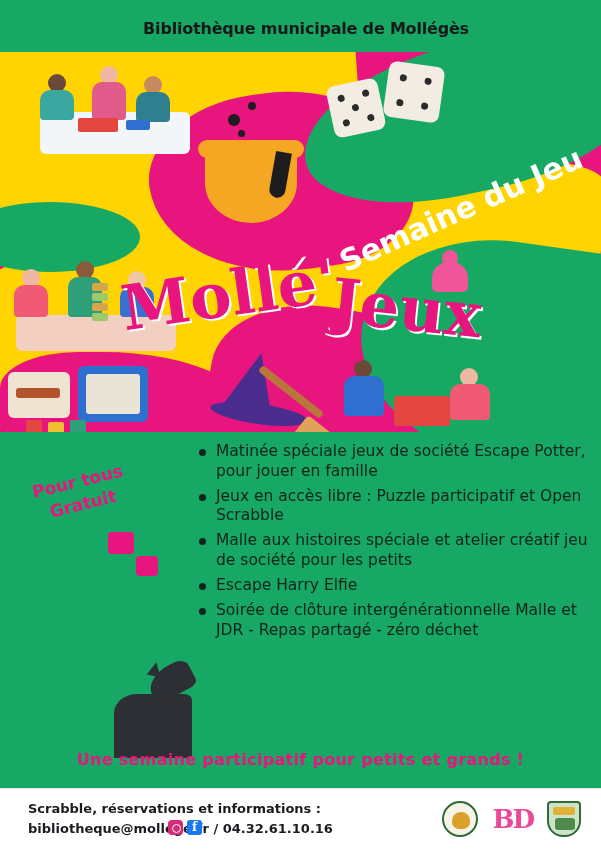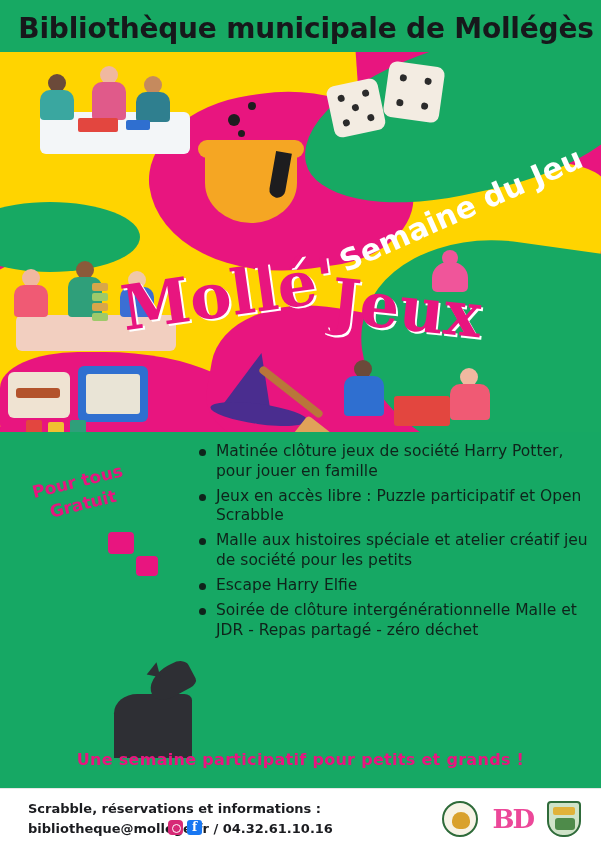--- a/index.html
+++ b/index.html
@@ -19,21 +19,21 @@
     position: absolute;
     left: 0; top: 0;
     width: 601px;
     height: 56px;
     background: #17a963;
     display: flex;
     align-items: center;
     justify-content: center;
   }
   .header-title {
-    font-size: 28px;
+    font-size: 16px;
     font-weight: bold;
     color: #17181b;
     letter-spacing: -0.2px;
     text-align: center;
     font-family: "DejaVu Sans", sans-serif;
     margin-left: 11px;
   }
 
   
   .art {
@@ -554,21 +554,21 @@
 
 <div class="badge-free">
   <span>Pour tous</span><br>
   <span>Gratuit</span>
 </div>
 <div class="puz" style="left:108px;top:532px;width:26px;height:22px;"></div>
 <div class="puz" style="left:136px;top:556px;width=22px;width:22px;height:20px;"></div>
 
 <div class="main-block">
   <ul class="events">
-    <li>Matinée clôture jeux de société Harry Potter, pour jouer en famille</li>
+    <li>Matinée spéciale jeux de société Escape Potter, pour jouer en famille</li>
     <li>Jeux en accès libre : Puzzle participatif et Open Scrabble</li>
     <li>Malle aux histoires spéciale et atelier créatif jeu de société pour les petits</li>
     <li>Escape Harry Elfie</li>
     <li>Soirée de clôture intergénérationnelle Malle et JDR - Repas partagé - zéro déchet</li>
   </ul>
 </div>
 
 <div class="wolf">
   <div class="wolf-body"></div>
   <div class="wolf-head"></div>

